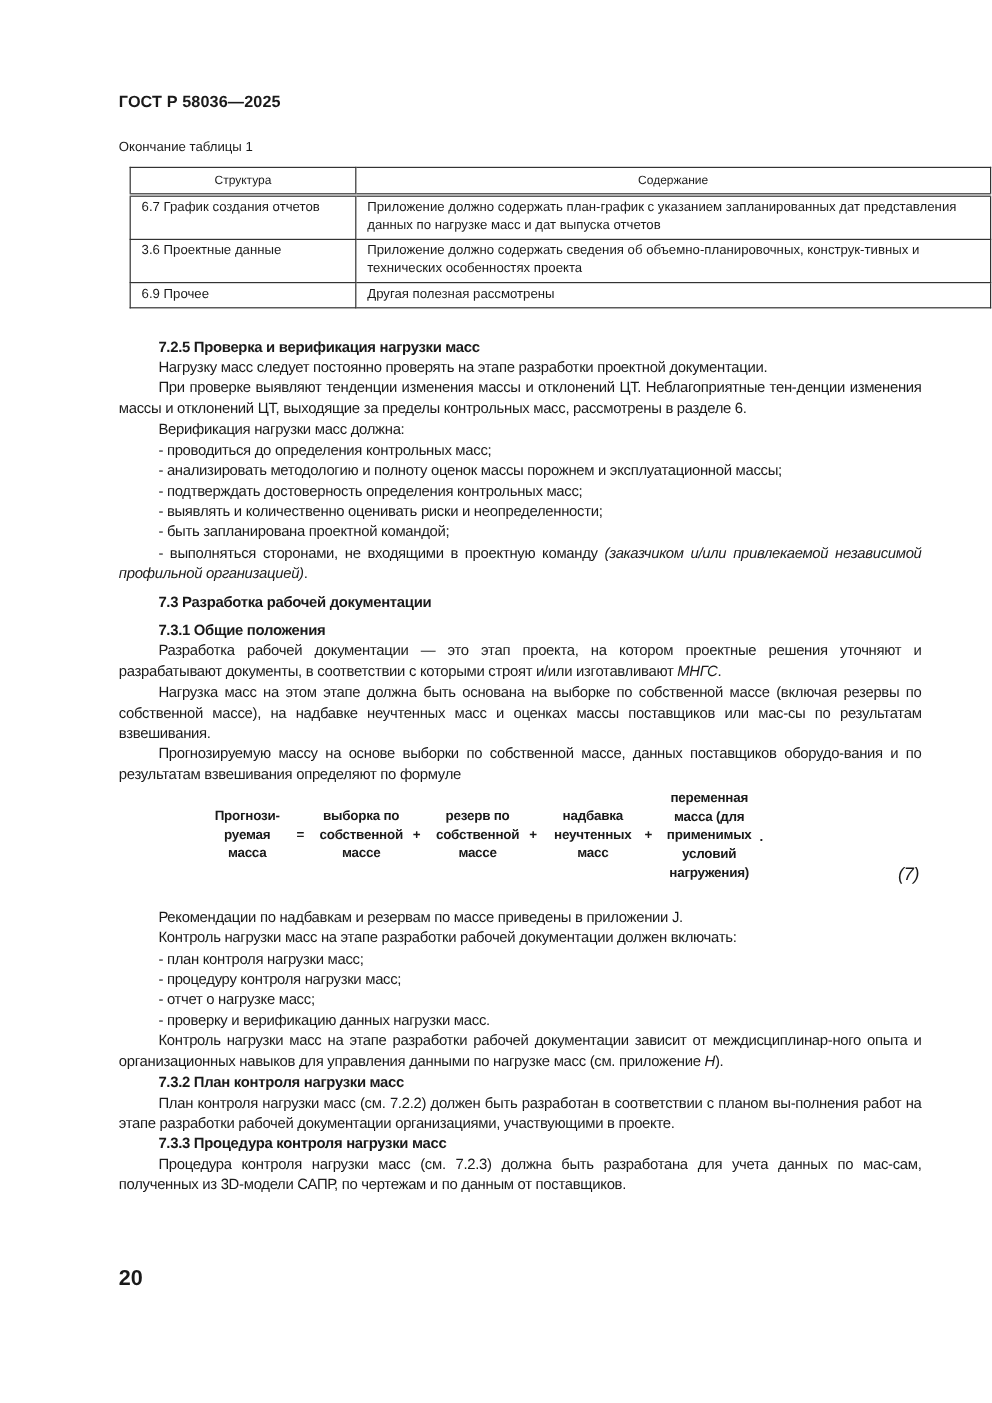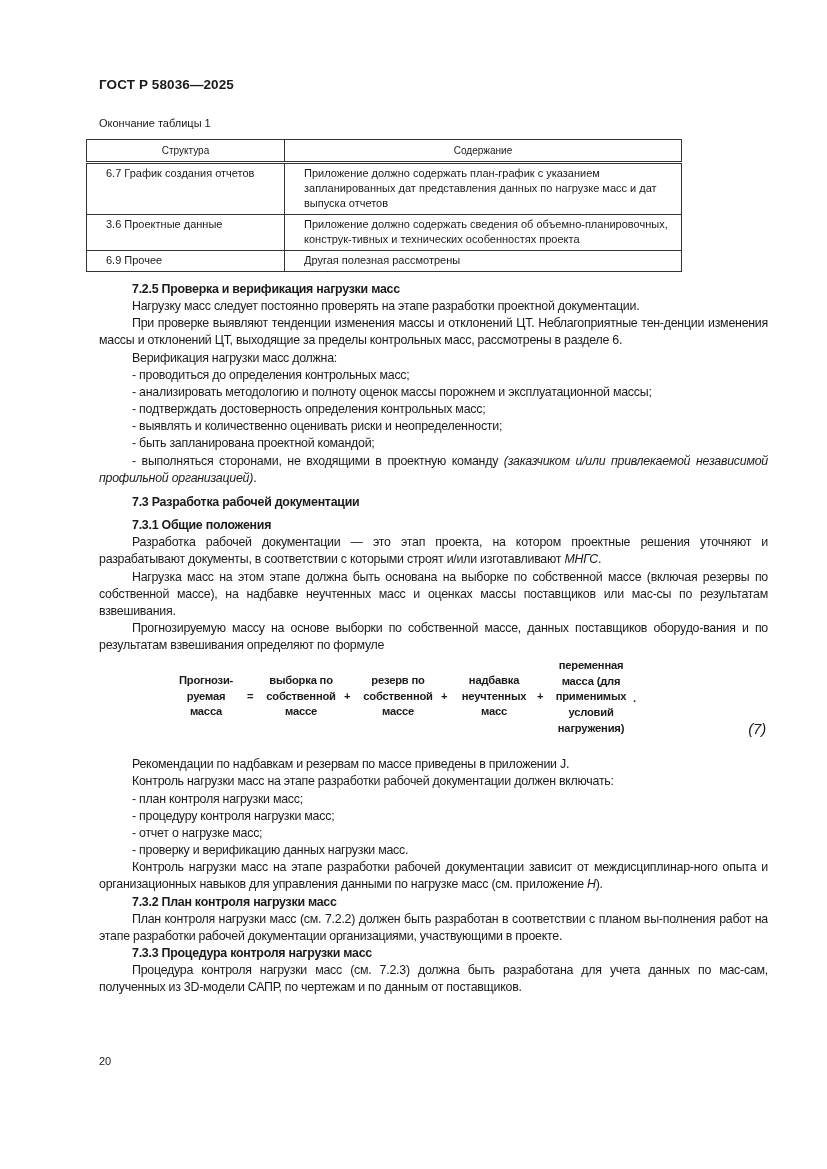--- a/index.html
+++ b/index.html
@@ -9,25 +9,25 @@
   }
   .page-header {
     position: absolute; left: 99px; top: 77px;
     font-size: 13.5px; font-weight: bold; letter-spacing: 0.1px;
   }
   .table-caption {
     position: absolute; left: 99px; top: 117px;
     font-size: 11px; 
   }
   table.doc-table {
-    position: absolute; left: 86px; top: 139px; width: 596px;
+    position: absolute; left: 108px; top: 139px; width: 718px;
     border-collapse: collapse; font-size: 11px; line-height: 15px;
   }
   table.doc-table th, table.doc-table td {
-    border: 1px solid #333; padding: 2px 6px 3px 19px; vertical-align: top; text-align: left;
+    border: 1px solid #333; padding: 2px 6px 3px 9px; vertical-align: top; text-align: left;
   }
   table.doc-table th {
     font-weight: normal; text-align: center; font-size: 10px; padding: 3px 6px;
     border-bottom: 3px double #333;
   }
   table.doc-table td.col1 { width: 172px; }
   .body {
     position: absolute; left: 99px; top: 281px; width: 669px;
     font-family: "Liberation Sans", sans-serif; font-size: 12.4px; line-height: 17.15px;
     letter-spacing: -0.25px;
@@ -40,21 +40,21 @@
   .h.gap2 { margin-top: 6px; }
   em { font-style: italic; }
   .formula {
     position: relative; height: 96px; margin: 4px 0 2px 0;
     font-size: 11.2px; font-weight: bold; line-height: 15.6px; letter-spacing: -0.2px;
   }
   .f-term { position: absolute; text-align: center; }
   .f-op { position: absolute; }
   .f-num { position: absolute; right: 2px; top: 63px; font-size: 15px; font-style: italic; font-weight: normal; }
   .page-num {
-    position: absolute; left: 99px; top: 1055px; font-size: 11px;
+    position: absolute; left: 99px; top: 1055px; font-size: 18px; font-weight: bold;
   }
 </style>
 </head>
 <body>
 
 <div class="page-header">ГОСТ Р 58036—2025</div>
 
 <div class="table-caption">Окончание таблицы 1</div>
 
 <table class="doc-table">

